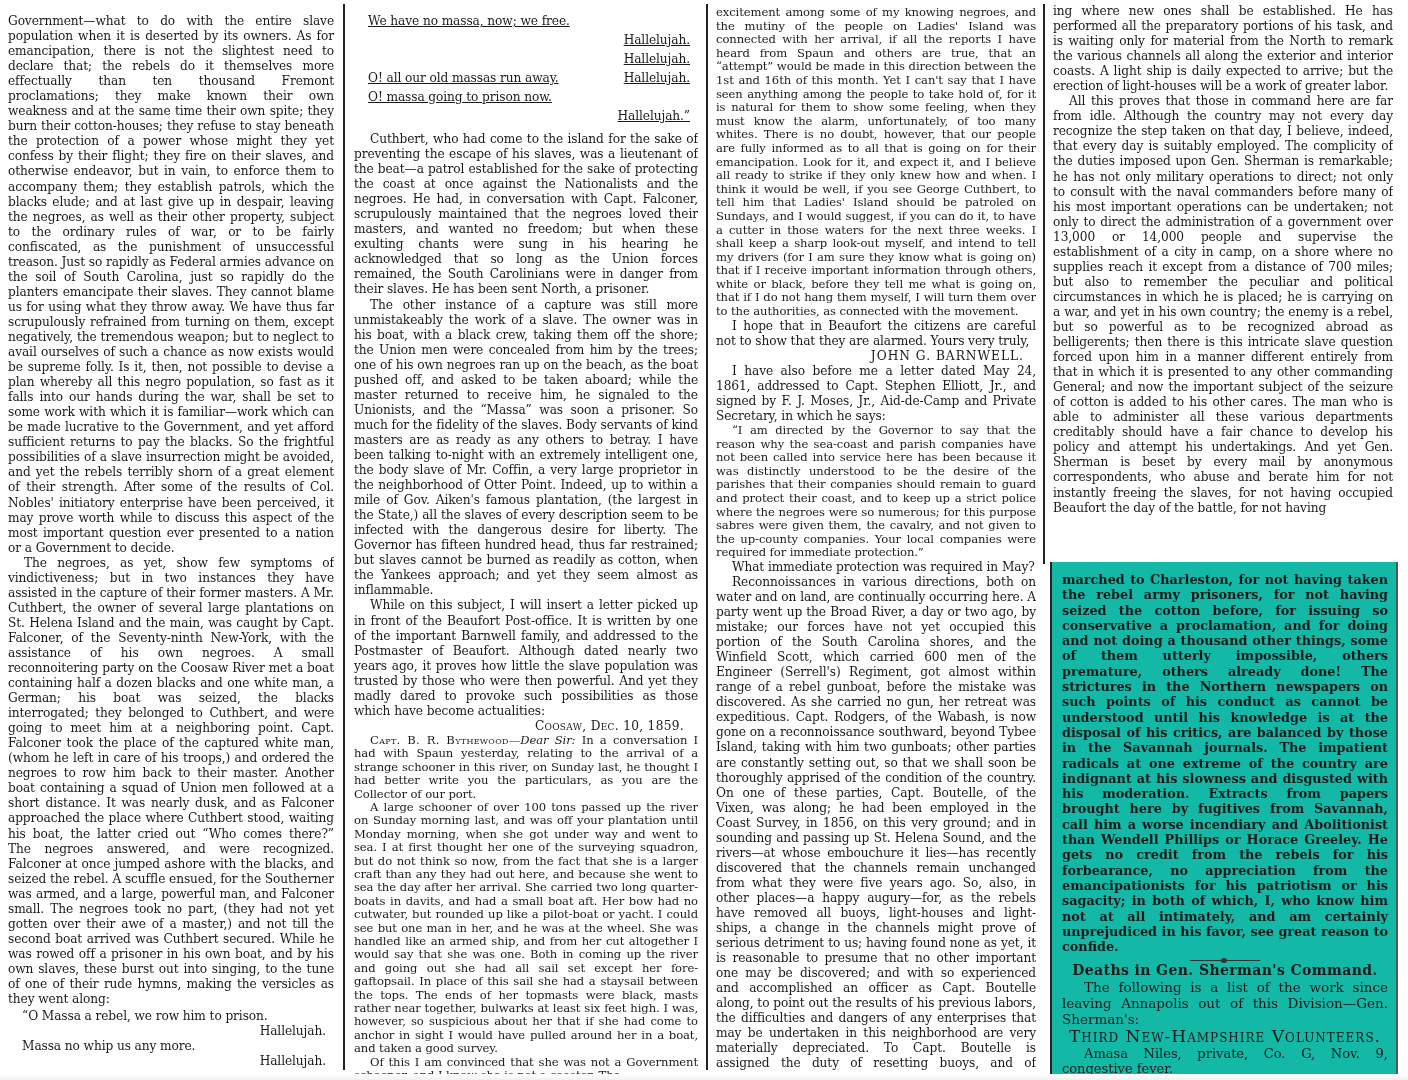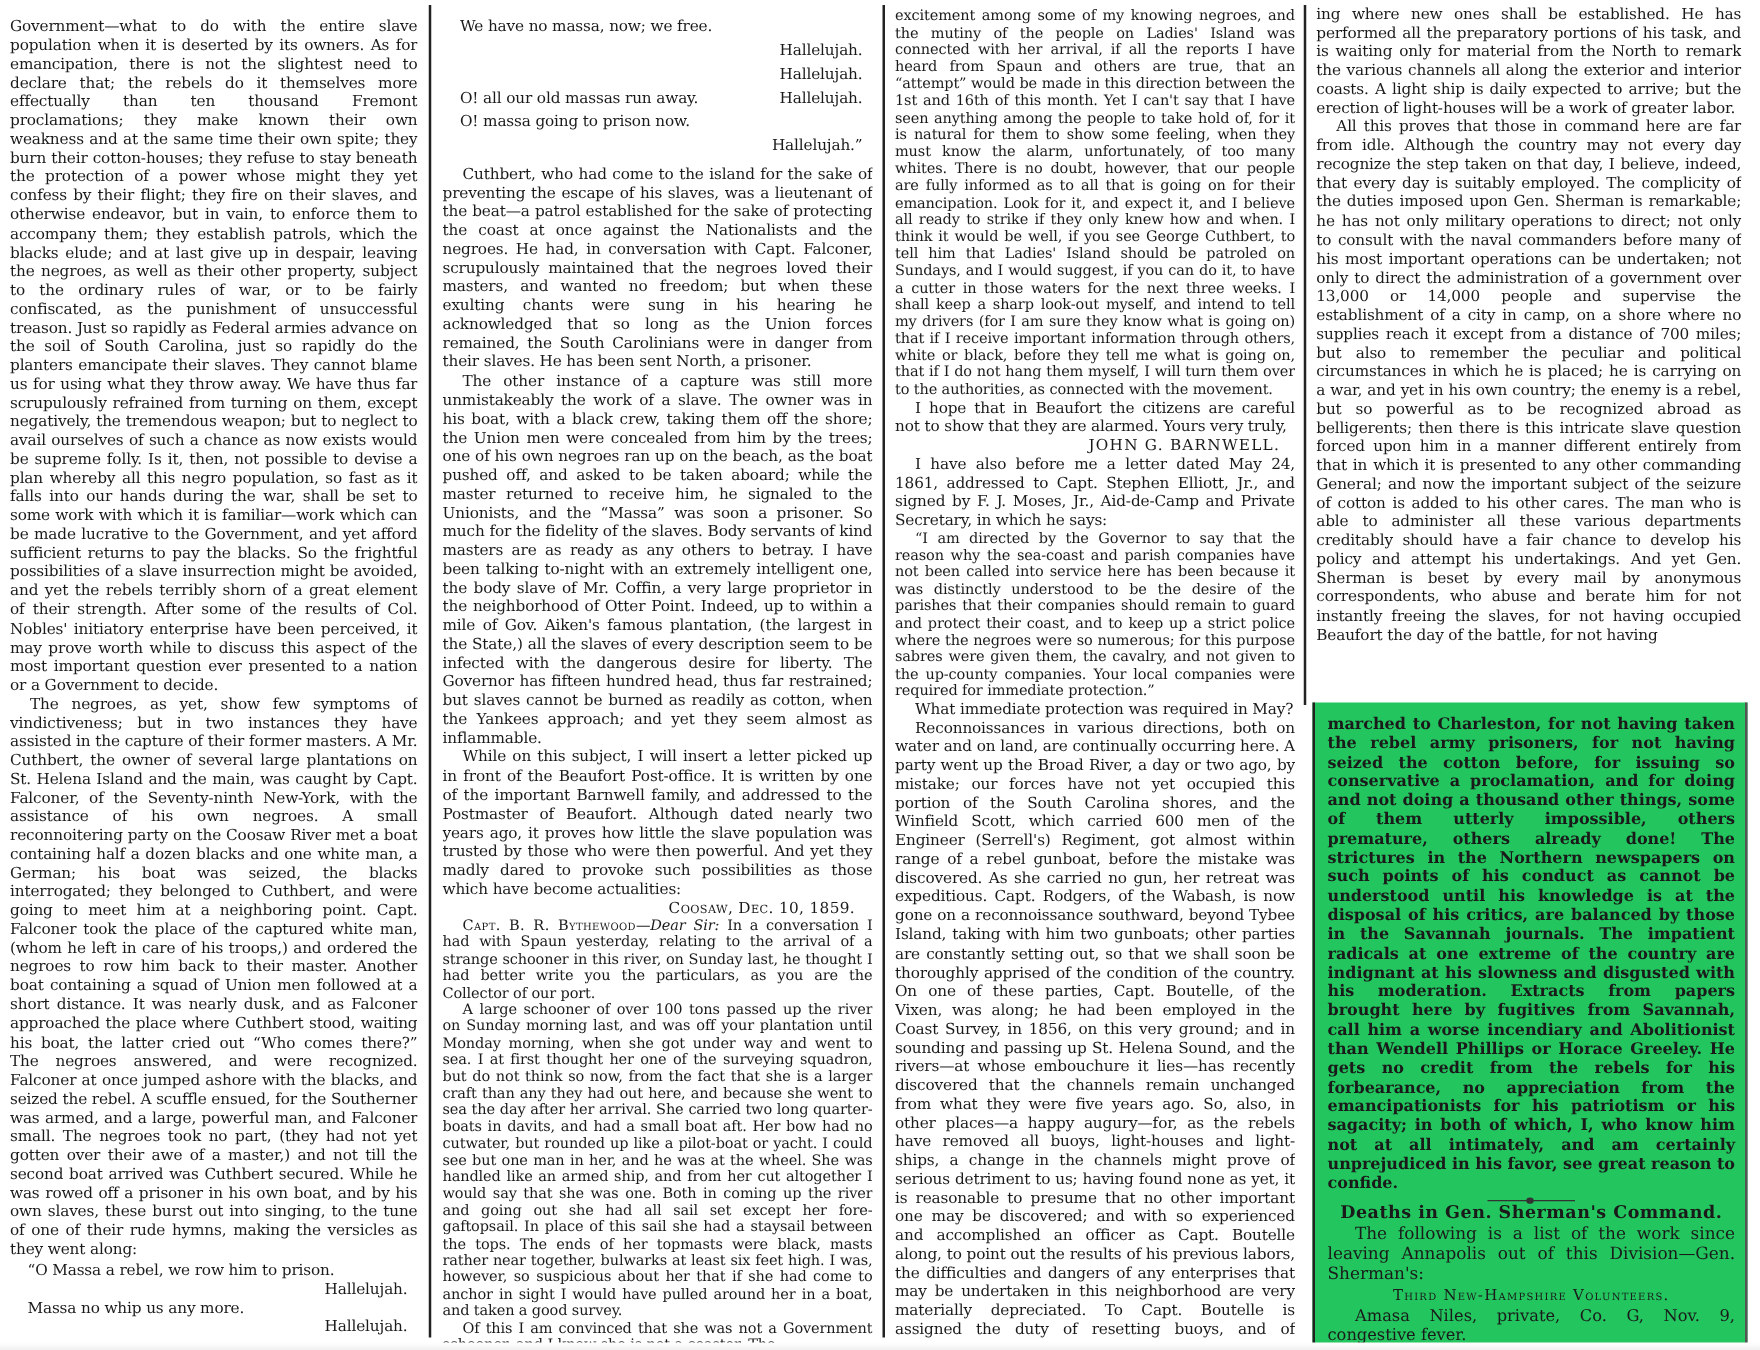--- a/index.html
+++ b/index.html
@@ -23,30 +23,30 @@
   .sc { font-variant:small-caps; letter-spacing:0.3px; }
   .it { font-style:italic; }
   .verse { display:flex; justify-content:space-between; white-space:nowrap; }
   .verse .v { padding-left:14px; }
   .verse .h { padding-right:8px; }
   .verse-block { margin:2px 0 6px 0; }
   .sig { text-align:right; padding-right:12px; letter-spacing:1px; }
   .dateline { text-align:right; padding-right:14px; }
   .strip {
     position:absolute; left:1050px; top:562px; width:348px; height:518px;
-    background:#22c55e; border-left:2px solid #222; border-right:2px solid #555;
+    background:#14b8a6; border-left:2px solid #222; border-right:2px solid #555;
     font-size:12.8px; line-height:15.3px; font-weight:bold;
     padding:10px 8px 0 10px; box-sizing:border-box; text-align:justify;
   }
   .strip p { margin:0; }
   .divider { width:70px; height:1px; background:#333; margin:6px auto 2px auto; position:relative; }
   .divider::after { content:""; position:absolute; left:31px; top:-2px; width:6px; height:5px; background:#333; border-radius:50%; }
   .deaths-title { text-align:center; font-size:14px; font-weight:bold; margin-top:2px; letter-spacing:0.4px; }
   .deaths-intro { font-size:13.5px; line-height:16px; font-weight:normal; text-indent:22px; }
-  .unit { text-align:center; font-variant:small-caps; font-weight:normal; letter-spacing:1px; font-size:12px; margin:2px 0; }
+  .unit { text-align:center; font-variant:small-caps; font-weight:normal; letter-spacing:1px; font-size:17px; margin:2px 0; }
   .entry { font-weight:normal; text-indent:22px; font-size:13px; line-height:15px; }
   .scan-edge { position:absolute; left:0; right:0; bottom:0; height:6px; background:linear-gradient(#fff,#f1f1f1); }
 </style>
 </head>
 <body>
 
 <div class="rule" style="left:343px; top:4px; height:1066px;"></div>
 <div class="rule" style="left:706px; top:4px; height:1066px;"></div>
 <div class="rule" style="left:1043px; top:4px; height:560px;"></div>
 
@@ -65,21 +65,21 @@
       <span class="v">Massa no whip us any more.</span>
     </div>
     <div class="verse">
       <span></span>
         <span class="h">Hallelujah.</span>
     </div>
   </div>
 </div>
 
 <div class="col" style="left:354px; width:344px; top:10px; height:1066px;">
-  <div class="verse-block" style="line-height:19px;">
+  <div class="verse-block" style="line-height:19px;text-decoration:underline;">
     <div class="verse">
       <span class="v">We have no massa, now; we free.</span>
     </div>
     <div class="verse">
       <span></span>
         <span class="h">Hallelujah.</span>
     </div>
     <div class="verse">
       <span></span>
         <span class="h">Hallelujah.</span>

